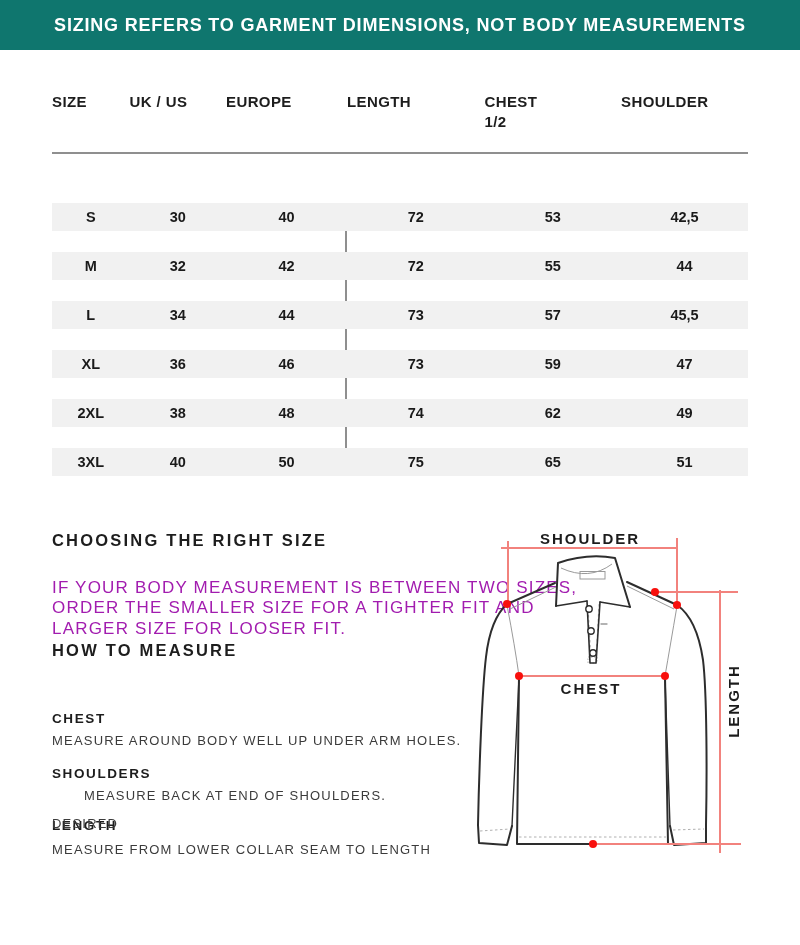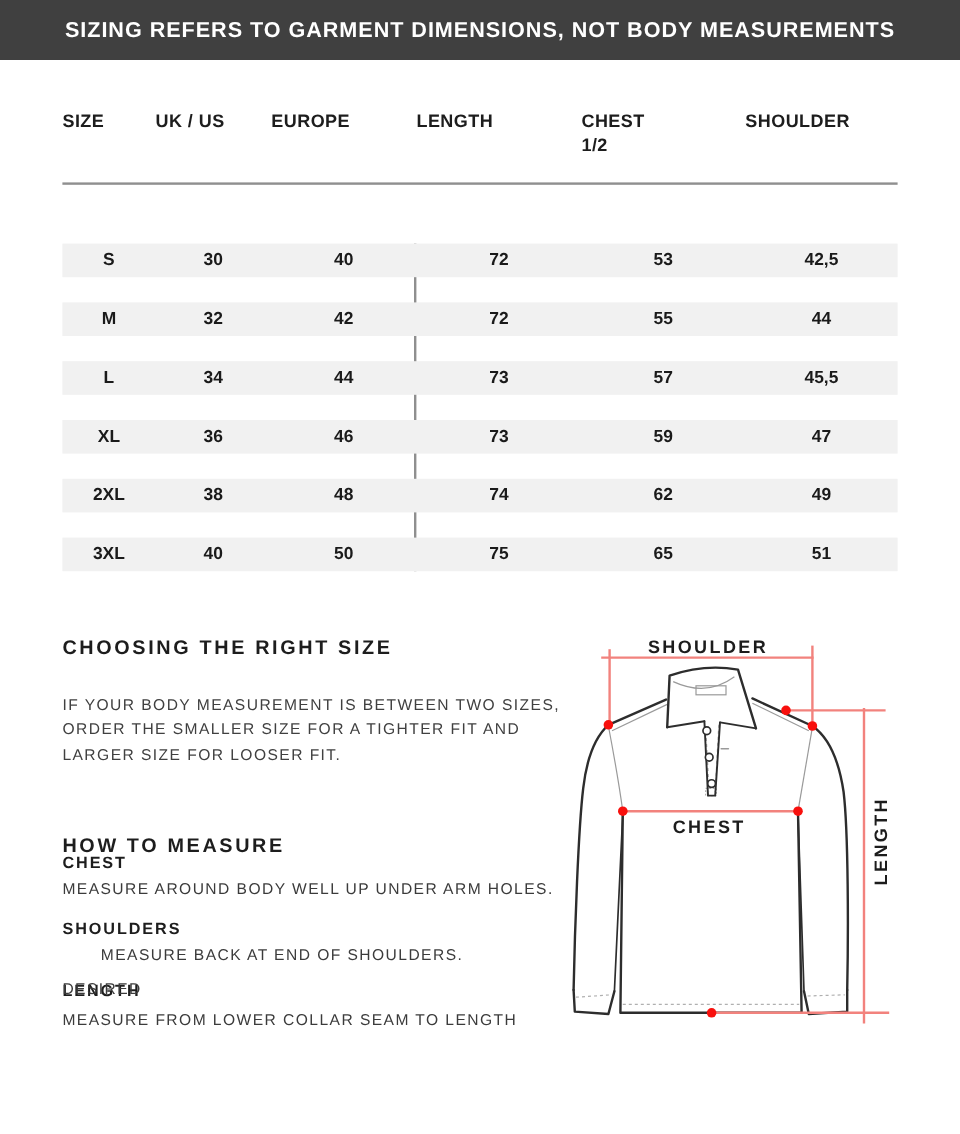--- a/index.html
+++ b/index.html
@@ -2,41 +2,41 @@
 <html><head>
 <meta charset="utf-8">
 <style>
   * { margin:0; padding:0; box-sizing:border-box; }
   html,body { width:800px; height:945px; background:#ffffff;
               font-family:"Liberation Sans", sans-serif; color:#1d1d1d; overflow:hidden; }
   .page { position:relative; width:800px; height:945px; background:#fff; }
 
   
   .banner { position:absolute; left:0; top:0; width:800px; height:50px;
-            background:#404040; display:flex; align-items:center; justify-content:center; }
+            background:#0f766e; display:flex; align-items:center; justify-content:center; }
   .banner span { color:#ffffff; font-size:18px; font-weight:700; letter-spacing:0.8px; white-space:nowrap; }
 
   
   .thead { position:absolute; left:52px; top:92px; width:696px; display:grid;
            grid-template-columns:77.5px 96.5px 121px 137.5px 136.5px 127px; }
   .th { font-size:15px; font-weight:700; letter-spacing:0.4px; line-height:20px; }
   .rule { position:absolute; left:52px; top:152px; width:696px; height:2px; background:#8f8f8f; }
   .vdiv { position:absolute; left:345px; top:203px; width:2px; height:273px; background:#8f8f8f; }
   .tbody { position:absolute; left:52px; top:203px; width:696px; }
   .row { display:grid; grid-template-columns:77.5px 96.5px 121px 137.5px 136.5px 127px;
          height:28px; margin-bottom:21px; background:#f1f1f1; align-items:center; }
   .td { text-align:center; font-size:14.5px; font-weight:700; color:#1a1a1a; }
 
   
   .h-sec { position:absolute; left:52px; font-size:16.5px; font-weight:700;
            letter-spacing:2.2px; color:#1d1d1d; white-space:nowrap; }
   .h1 { top:531px; }
-  .h2 { top:696px; }
+  .h2 { top:641px; }
   .para { position:absolute; left:52px; top:578px; }
-  .para div { font-size:13px; letter-spacing:1.2px; line-height:20.3px; color:#404040; white-space:nowrap; }
+  .para div { font-size:17px; letter-spacing:1.2px; line-height:20.3px; color:#a21caf; white-space:nowrap; }
   .mi-label { position:absolute; left:52px; font-size:13.5px; font-weight:700;
               letter-spacing:1.6px; color:#1d1d1d; white-space:nowrap; }
   .mi-text { position:absolute; left:52px; font-size:13px; letter-spacing:1.2px;
              line-height:20.3px; color:#3b3b3b; white-space:nowrap; }
 
   
   .diagram { position:absolute; left:460px; top:515px; width:340px; height:430px; }
   svg text.dlabel { font-family:"Liberation Sans", sans-serif; font-size:15px;
                     font-weight:700; letter-spacing:2px; fill:#1c1c1c; }
 </style>

